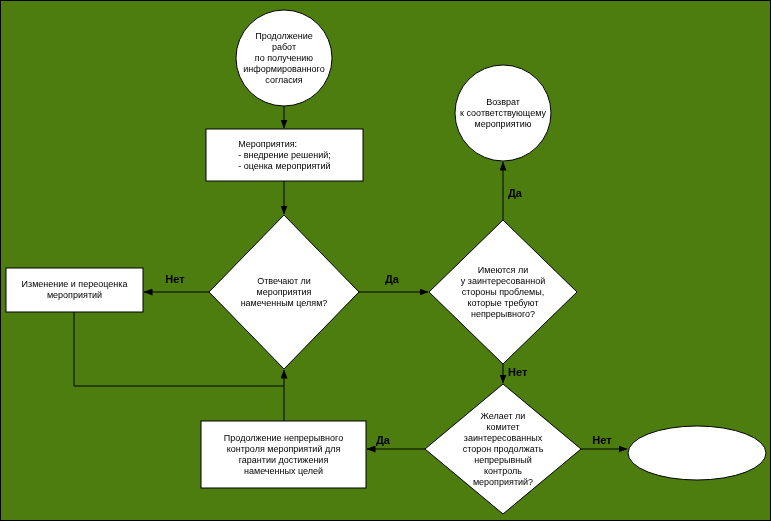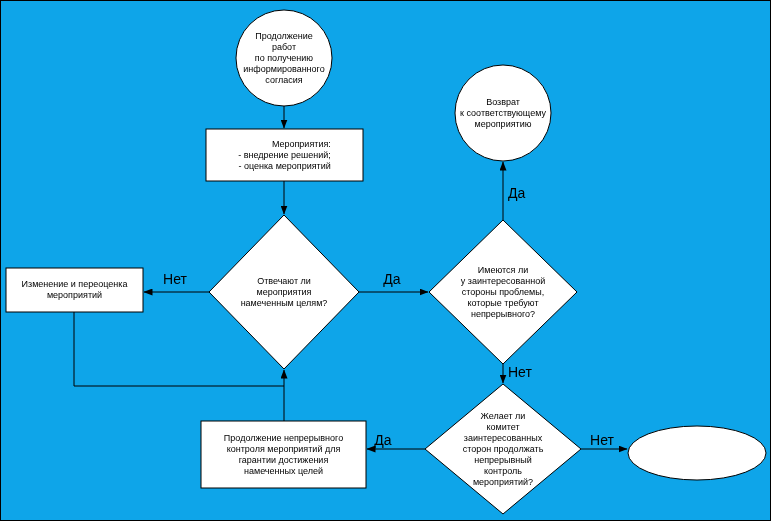--- a/index.html
+++ b/index.html
@@ -4,21 +4,21 @@
 <style>
   html, body {
     margin: 0;
     padding: 0;
     background: #ffffff;
   }
   .canvas {
     position: relative;
     width: 771px;
     height: 521px;
-    background: #0ea5e9;
+    background: #4d7c0f;
     border: 1px solid #000000;
     box-sizing: border-box;
     font-family: "Liberation Sans", sans-serif;
     color: #000000;
     overflow: hidden;
   }
   .wires {
     position: absolute;
     top: 0;
     left: 0;
@@ -29,30 +29,31 @@
     align-items: center;
     justify-content: center;
     text-align: center;
     font-size: 9px;
     line-height: 11px;
     white-space: pre-line;
     color: #000000;
     pointer-events: none;
   }
   .node-label.left-align {
-    text-align: right;
+    text-align: left;
   }
   .edge-label {
     position: absolute;
-    font-size: 14px;
+    font-size: 11px;
     line-height: 12px;
     text-align: center;
     white-space: nowrap;
     color: #000000;
     pointer-events: none;
+    font-weight: bold;
   }
 </style>
 </head>
 <body>
 
 <div class="canvas">
 
   <svg class="wires" width="771" height="521" viewBox="0 0 771 521">
     <defs>
       <marker id="arr" markerWidth="9" markerHeight="7" refX="8.5" refY="3.5" orient="auto" markerUnits="userSpaceOnUse">

